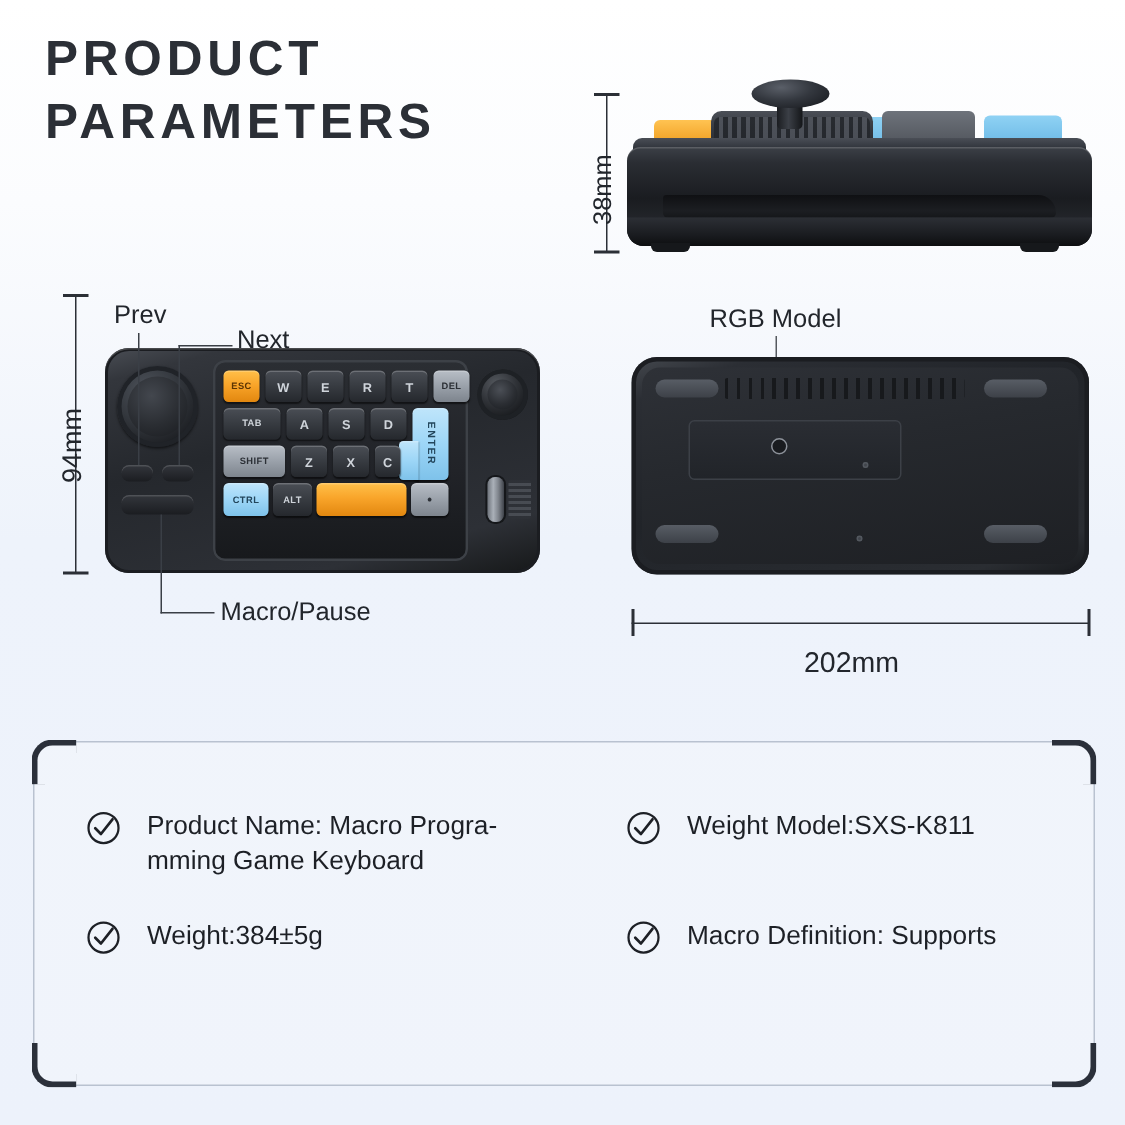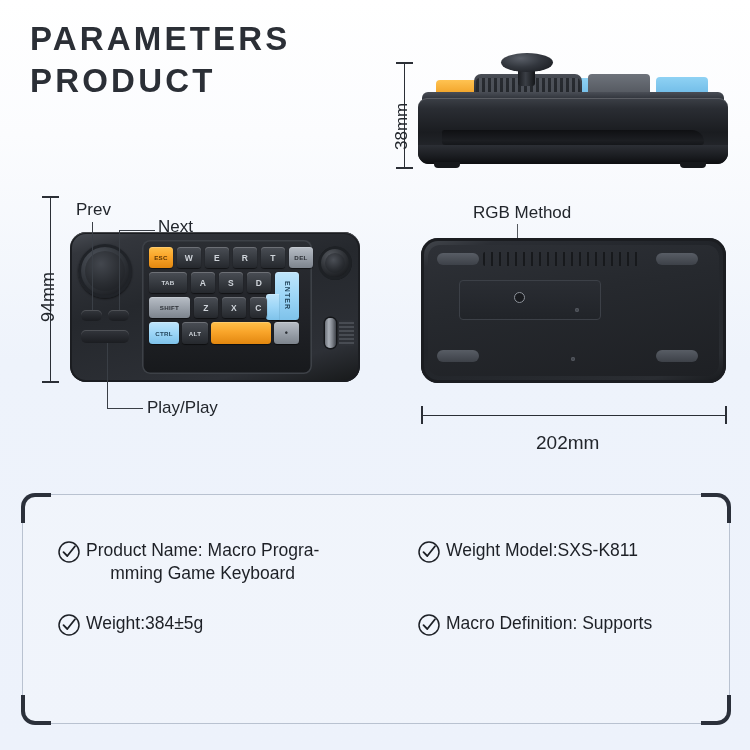--- a/index.html
+++ b/index.html
@@ -220,34 +220,34 @@
   .corner.tr { right: -2px; top: -2px; border-left: none; border-bottom: none; border-radius: 0 14px 0 0; }
   .corner.bl { left: -2px; bottom: -2px; border-right: none; border-top: none; border-radius: 0 0 0 14px; }
   .corner.br { right: -2px; bottom: -2px; border-left: none; border-top: none; border-radius: 0 0 14px 0; }
 
   #specgrid {
     position: absolute; left: 34px; top: 44px; right: 18px;
     display: grid;
     grid-template-columns: 360px 1fr;
     row-gap: 26px;
   }
-  .specitem { display: flex; align-items: flex-start; gap: 5px; text-align: center; }
+  .specitem { display: flex; align-items: flex-start; gap: 17px; }
   .tick { flex: 0 0 auto; margin-top: 1px; }
   .spectext {
     color: #1d2026; font-size: 17.5px; line-height: 1.33; max-width: 320px;
   }
 </style>
 </head>
 <body>
 
 <div id="page">
 
   <div id="title">
+    <span class="t-line">PRODUCT</span>
     <span class="t-line">PARAMETERS</span>
-    <span class="t-line">PRODUCT</span>
   </div>
 
   <div id="sideview">
 
     <div class="sv-keycap" style="left:18px; top:28px; width:60px; height:22px;
                 background:linear-gradient(180deg,#ffc352,#e9900f);"></div>
     <div class="sv-keycap" style="left:148px; top:26px; width:42px; height:26px;
                 background:linear-gradient(180deg,#8fd2f4,#63b1e0);"></div>
     <div class="sv-keycap" style="left:170px; top:22px; width:62px; height:30px;
                 background:linear-gradient(180deg,#6e737b,#474b52);"></div>
@@ -265,21 +265,21 @@
     <div class="sv-chin"></div>
     <div class="sv-foot" style="left:16px;"></div>
     <div class="sv-foot" style="left:262px;"></div>
   </div>
 
   <div class="dimline-v" style="left:404px; top:62px; height:106px;"></div>
   <div class="dimcap-h" style="left:396px; top:62px; width:17px;"></div>
   <div class="dimcap-h" style="left:396px; top:167px; width:17px;"></div>
   <div class="dimtext vert" style="left:392px; top:150px;">38mm</div>
 
-  <div class="calloutlabel" style="left:473px; top:203px;">RGB Method</div>
+  <div class="calloutlabel" style="left:473px; top:203px;">RGB Model</div>
   <div class="leader v" style="left:517px; top:224px; height:74px; background:#55595f;"></div>
 
   <div id="bottomview">
     <div class="bv-shell"></div>
     <div class="bv-inner"></div>
     <div class="bv-vents"></div>
     <div class="bv-pad" style="left:16px; top:15px;"></div>
     <div class="bv-pad" style="left:235px; top:15px;"></div>
     <div class="bv-pad" style="left:16px; top:112px;"></div>
     <div class="bv-pad" style="left:235px; top:112px;"></div>
@@ -341,21 +341,21 @@
 
   <div class="calloutlabel" style="left:76px; top:200px;">Prev</div>
   <div class="leader v" style="left:92px; top:222px; height:88px;"></div>
 
   <div class="calloutlabel" style="left:158px; top:217px;">Next</div>
   <div class="leader h" style="left:119px; top:230px; width:36px;"></div>
   <div class="leader v" style="left:119px; top:230px; height:80px;"></div>
 
   <div class="leader v" style="left:107px; top:343px; height:66px;"></div>
   <div class="leader h" style="left:107px; top:408px; width:36px;"></div>
-  <div class="calloutlabel" style="left:147px; top:398px;">Play/Play</div>
+  <div class="calloutlabel" style="left:147px; top:398px;">Macro/Pause</div>
 
   <div id="specpanel">
     <div class="corner tl"></div>
     <div class="corner tr"></div>
     <div class="corner bl"></div>
     <div class="corner br"></div>
 
     <div id="specgrid">
 
       <div class="specitem">

